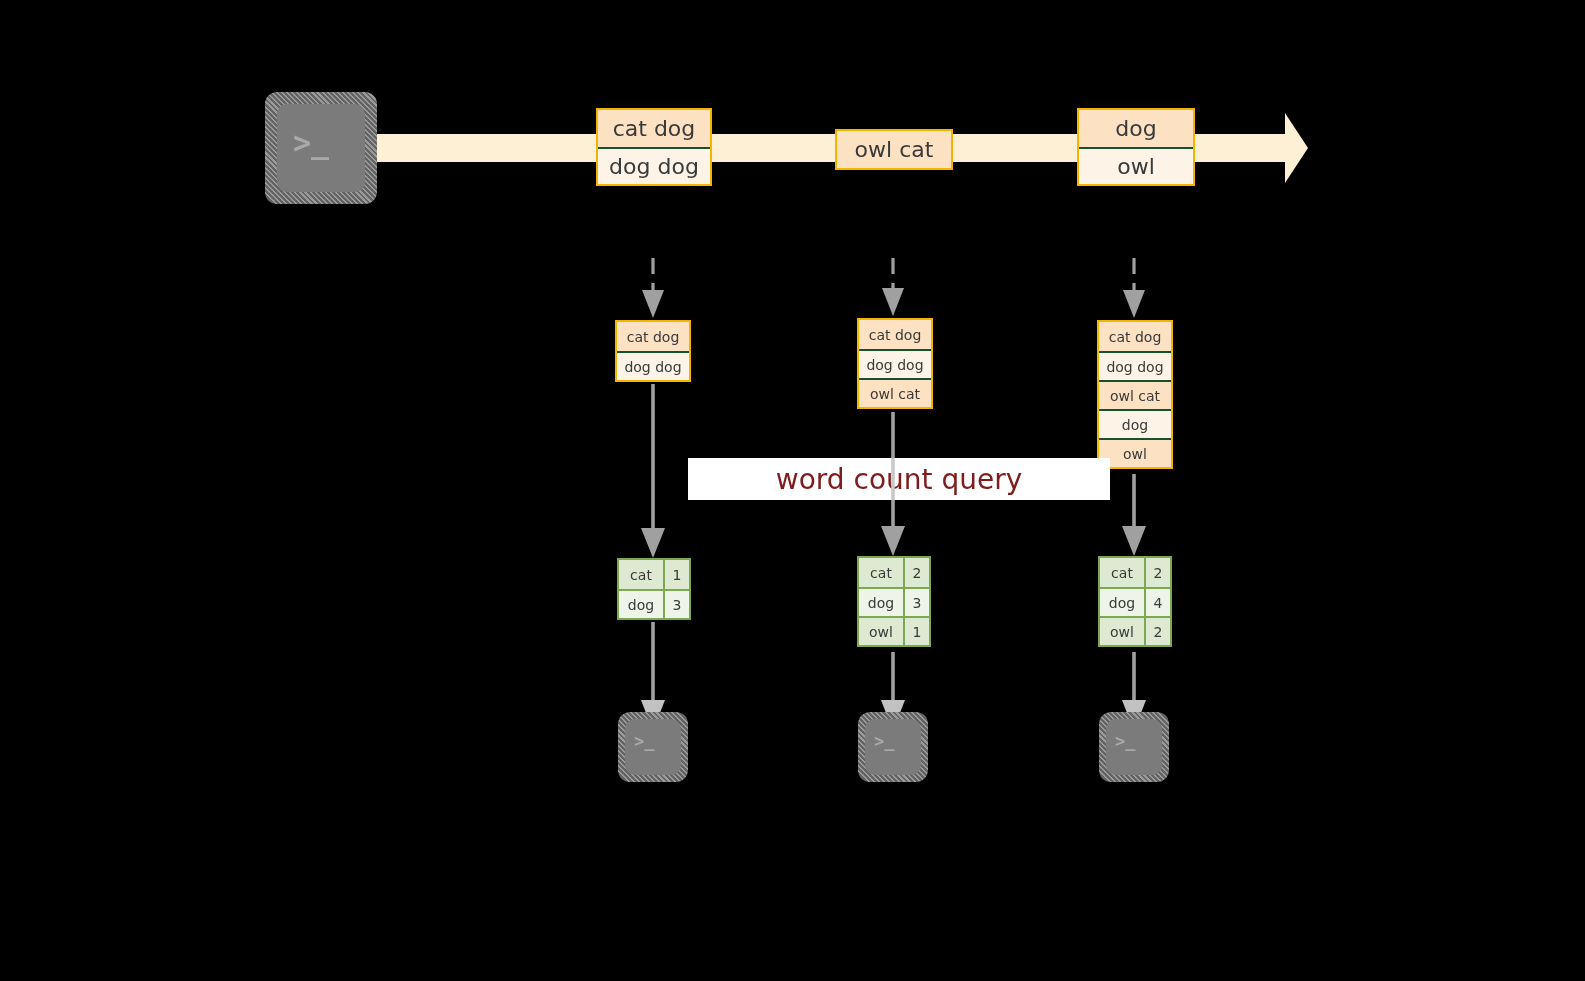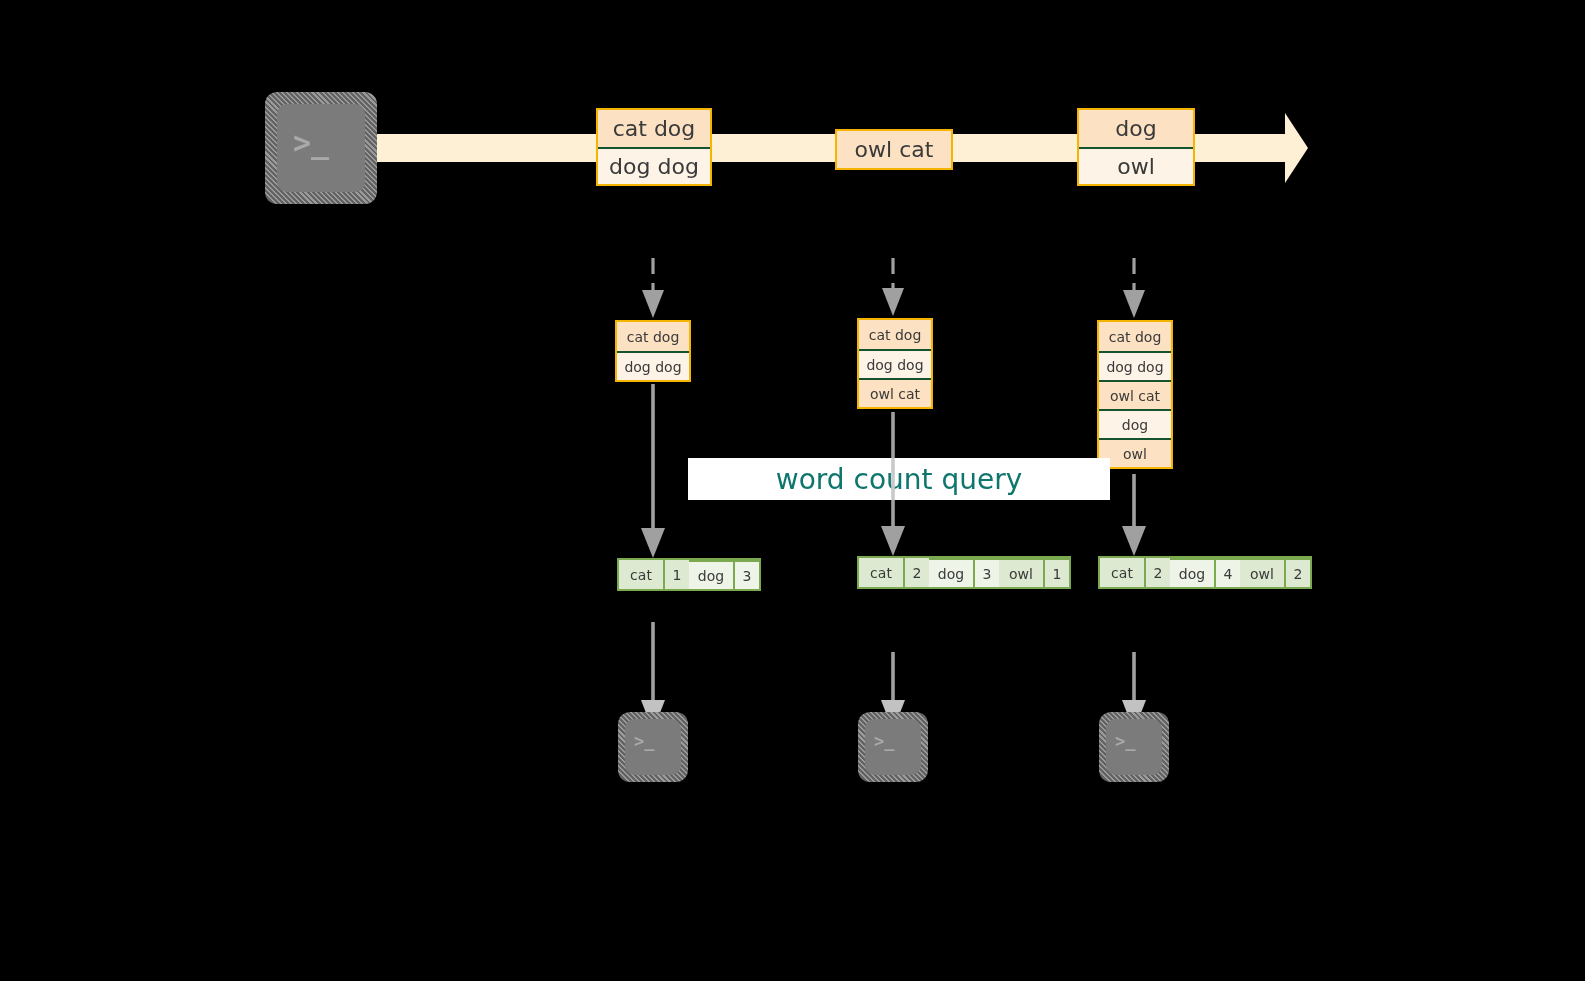--- a/index.html
+++ b/index.html
@@ -53,21 +53,21 @@
   .sbox.big .srow { font-size: 22px; height: 37px; }
   .sbox.big.two .srow { height: 37px; }
   .sbox.small .srow { font-size: 14px; height: 29px; }
 
   
   .gbox {
     position: absolute;
     box-sizing: border-box;
     border: 2px solid #7aa94f;
     display: flex;
-    flex-direction: row;
+    flex-direction: column;
   }
   .grow {
     display: flex;
     height: 29px;
     box-sizing: border-box;
   }
   .grow + .grow { border-top: 2px solid #7aa94f; }
   .gcell {
     box-sizing: border-box;
     display: flex;
@@ -112,21 +112,21 @@
   
   .qband {
     position: absolute;
     background: #ffffff;
     display: flex;
     align-items: center;
     justify-content: center;
   }
   .qband span {
     font-size: 28px;
-    color: #0f766e;
+    color: #7f1d1d;
     white-space: nowrap;
   }
 </style>
 </head>
 <body>
 
 <div id="stage">
 
   <svg class="layer" viewBox="0 0 1585 981">
 

